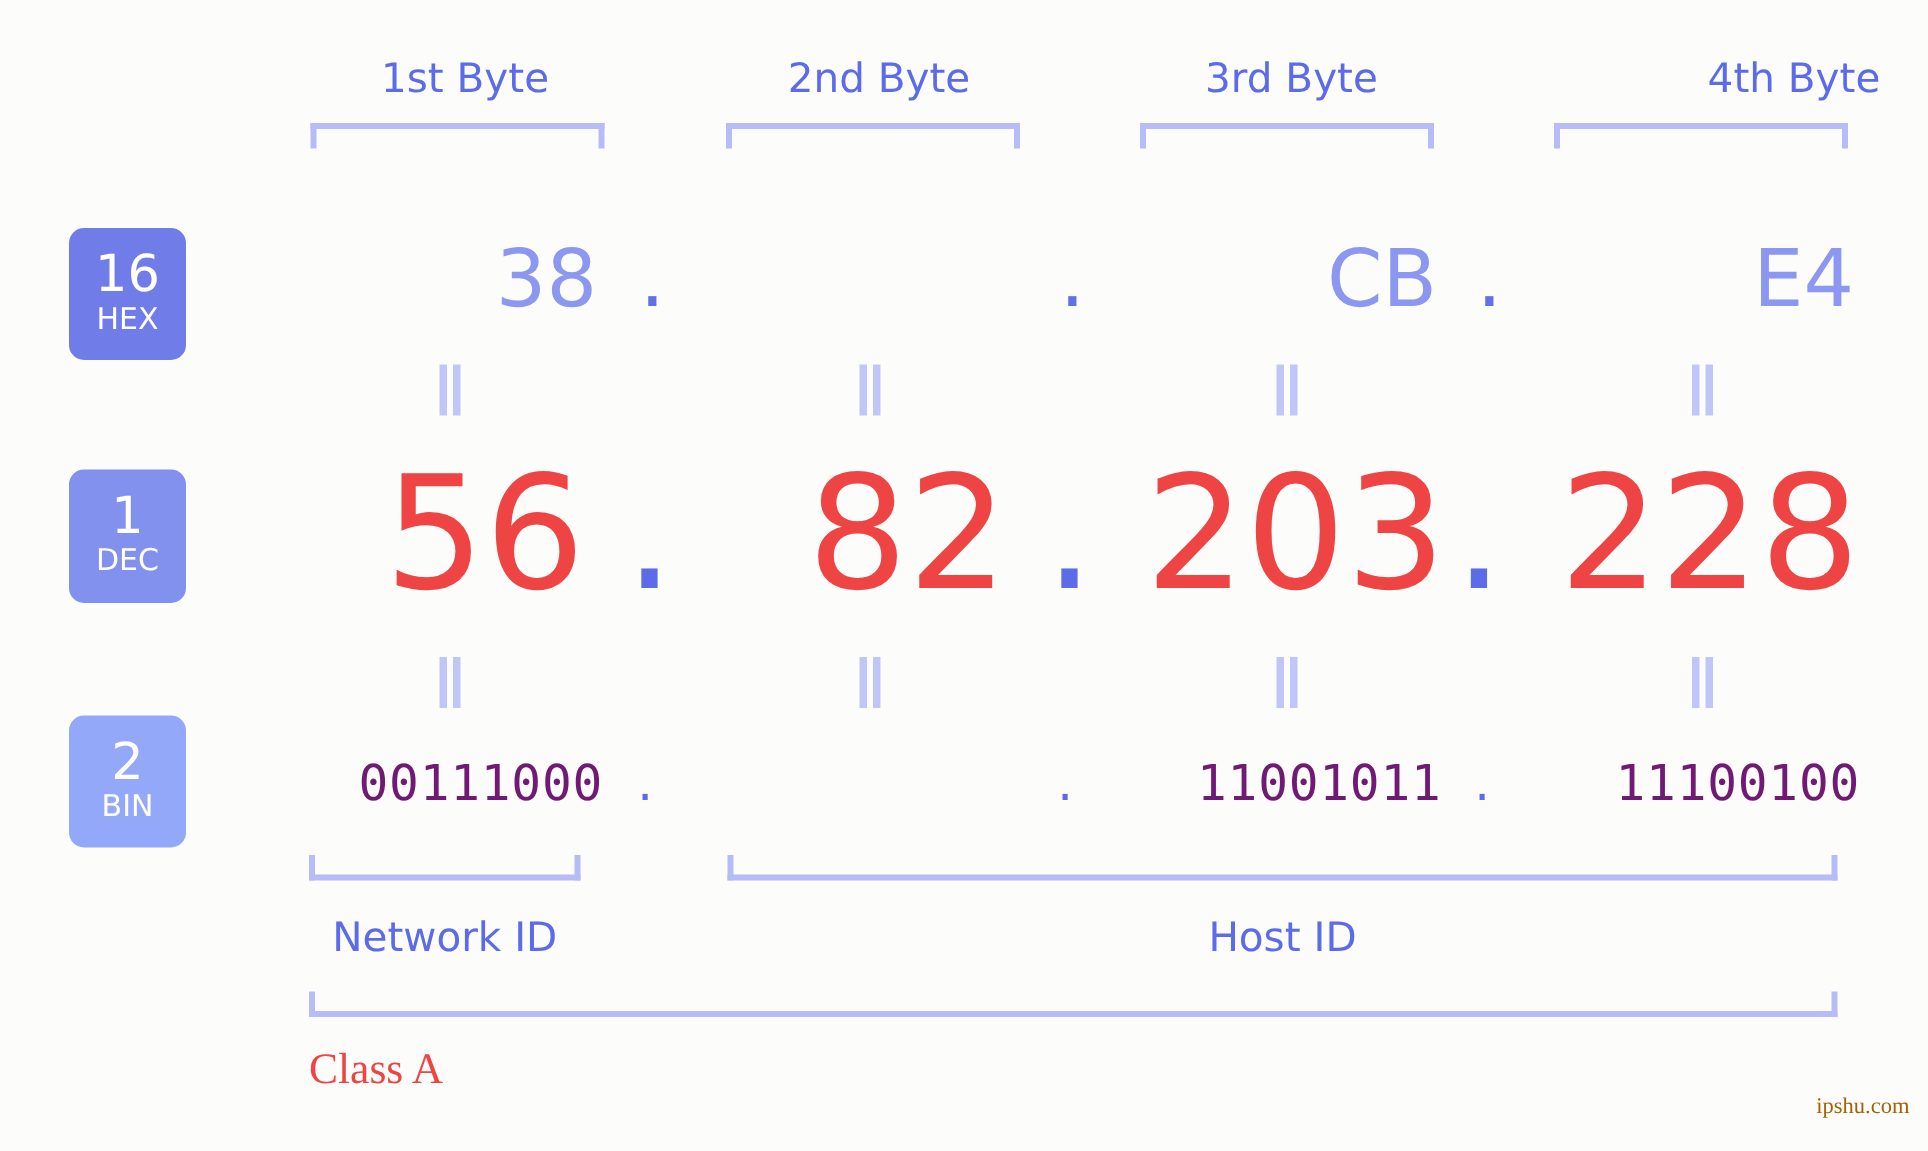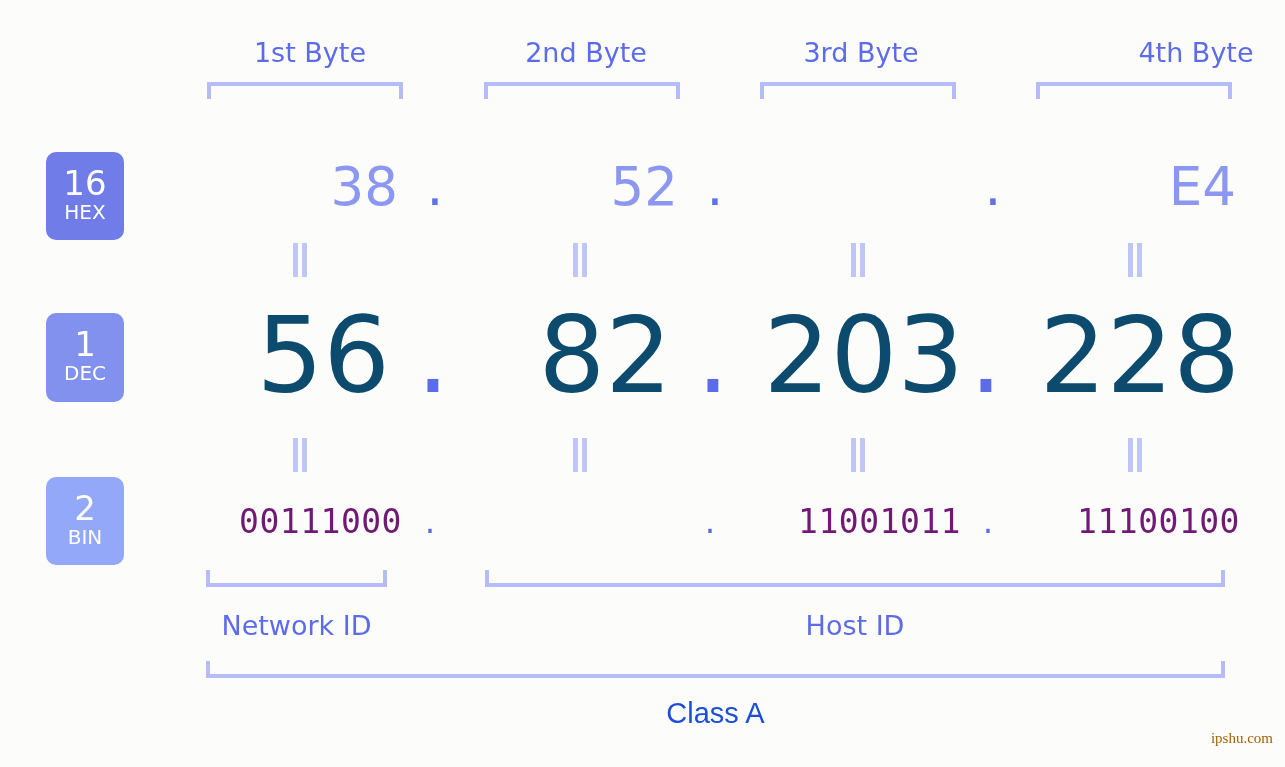--- a/index.html
+++ b/index.html
@@ -109,21 +109,21 @@
     line-height: 82px;
     color: #6172e8;
   }
 
   
   #row-dec { top: 295px; height: 122px; }
   #row-dec .cell {
     font-family: "DejaVu Sans", sans-serif;
     font-size: 105px;
     line-height: 122px;
-    color: #0c4a6e;
+    color: #ef4444;
     font-weight: 400;
   }
   #row-dec .dot {
     position: absolute;
     font-family: "DejaVu Sans", sans-serif;
     font-size: 105px;
     line-height: 122px;
     color: #5c6ce8;
   }
 
@@ -166,24 +166,23 @@
     position: absolute;
     text-align: center;
     font-size: 27px;
     color: #5c6bea;
     font-family: "DejaVu Sans", sans-serif;
     white-space: nowrap;
   }
 
   .class-label {
     position: absolute;
-    text-align: center;
     font-size: 29px;
-    color: #1d4ed8;
-    font-family: Liberation Sans, sans-serif;
+    color: #ef4444;
+    font-family: Liberation Serif, serif;
     white-space: nowrap;
   }
 
   .watermark {
     position: absolute;
     right: 12px;
     bottom: 20px;
     font-family: Liberation Serif, serif;
     font-size: 15px;
     color: #a16207;
@@ -214,22 +213,22 @@
     <span class="nm">DEC</span>
   </div>
   <div class="badge" id="badge-bin">
     <span class="num">2</span>
     <span class="nm">BIN</span>
   </div>
 
   <div class="row" id="row-hex">
     <div class="cell" style="left:196px; width:202px;">38</div>
     <div class="dot" style="left:418px; width:34px; text-align:center;">.</div>
-    <div class="cell" style="left:476px; width:202px;">52</div>
     <div class="dot" style="left:698px; width:34px; text-align:center;">.</div>
+    <div class="cell" style="left:756px; width:202px;">CB</div>
     <div class="dot" style="left:976px; width:34px; text-align:center;">.</div>
     <div class="cell" style="left:1034px; width:202px;">E4</div>
   </div>
 
   <div class="eq" style="left:287px; top:243px;">
       <i class="a"></i>
       <i class="b"></i>
     </div>
   <div class="eq" style="left:567px; top:243px;">
       <i class="a"></i>

